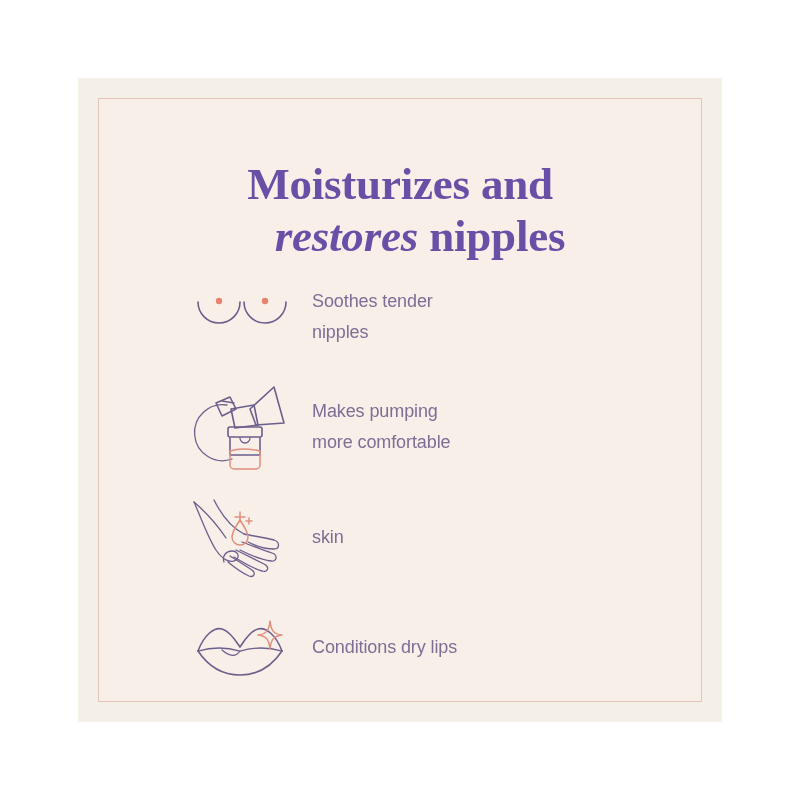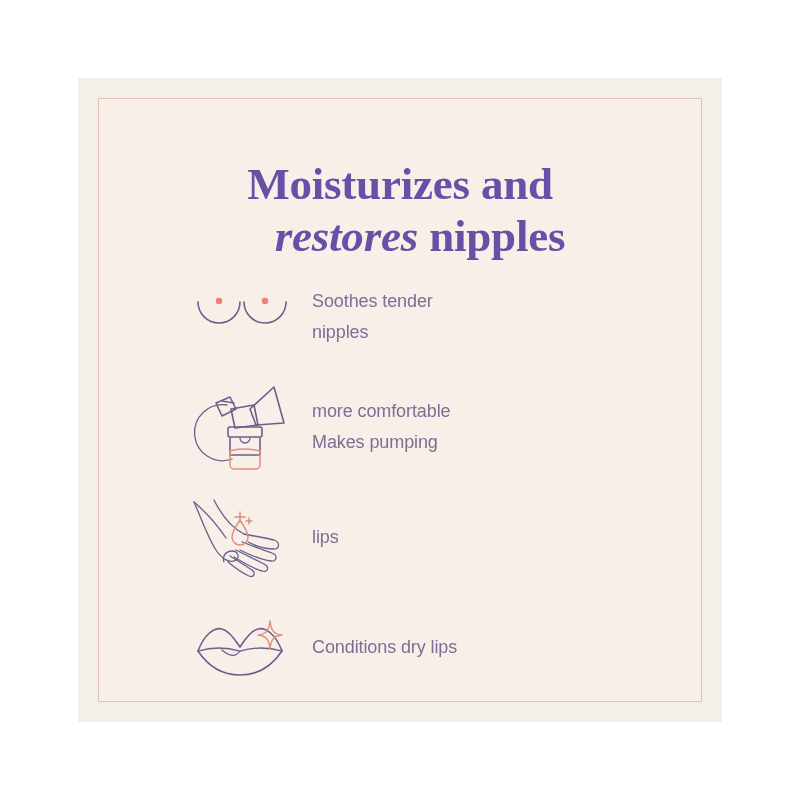--- a/index.html
+++ b/index.html
@@ -181,22 +181,22 @@
 
           <path class="stroke-purple" d="M36 57 L36 74 L66 74 L66 57"></path>
 
           <path class="stroke-purple-thin" d="M46 57 A5 5 0 0 0 56 57"></path>
 
           <path class="stroke-coral" d="M36 70 L36 84 A4 4 0 0 0 40 88 L62 88 A4 4 0 0 0 66 84 L66 70"></path>
           <path class="stroke-coral" d="M36 70 Q48 66 66 70"></path>
         </svg>
       </div>
       <div class="benefit-text">
+        <span class="tline">Makes pumping</span>
         <span class="tline">more comfortable</span>
-        <span class="tline">Makes pumping</span>
       </div>
     </div>
 
     <div class="benefit-row">
       <div class="benefit-icon">
         <svg width="100" height="86" viewBox="0 0 100 86" aria-hidden="true">
 
           <path class="stroke-purple-thin" d="M2 8 C16 20 26 32 34 44"></path>
 
           <path class="stroke-purple-thin" d="M2 8 C10 26 16 44 24 56 C30 65 38 70 44 66 C48 63 46 57 40 57 C34 57 30 62 32 68"></path>
@@ -211,21 +211,21 @@
 
           <path class="stroke-purple-thin" d="M38 62 C46 67 54 72 60 76 C64 79 62 84 57 82 C50 79 42 73 36 68"></path>
 
           <path class="stroke-coral" d="M48 26 C48 26 40 38 40 43 A8 8 0 0 0 56 43 C56 38 48 26 48 26 Z"></path>
 
           <path class="stroke-coral" d="M48 18 L48 28 M43 23 L53 23"></path>
           <path class="stroke-coral" d="M57 24 L57 30 M54 27 L60 27"></path>
         </svg>
       </div>
       <div class="benefit-text">
-        <span class="tline">lips</span>
+        <span class="tline">skin</span>
       </div>
     </div>
 
     <div class="benefit-row">
       <div class="benefit-icon">
         <svg width="100" height="60" viewBox="0 0 100 60" aria-hidden="true">
 
           <path class="stroke-purple" d="M6 34 C12 18 22 10 30 12 C38 14 44 24 48 30 C52 24 58 14 66 12 C74 10 84 18 90 34"></path>
 
           <path class="stroke-purple" d="M6 34 C18 52 34 58 48 58 C62 58 78 52 90 34"></path>

